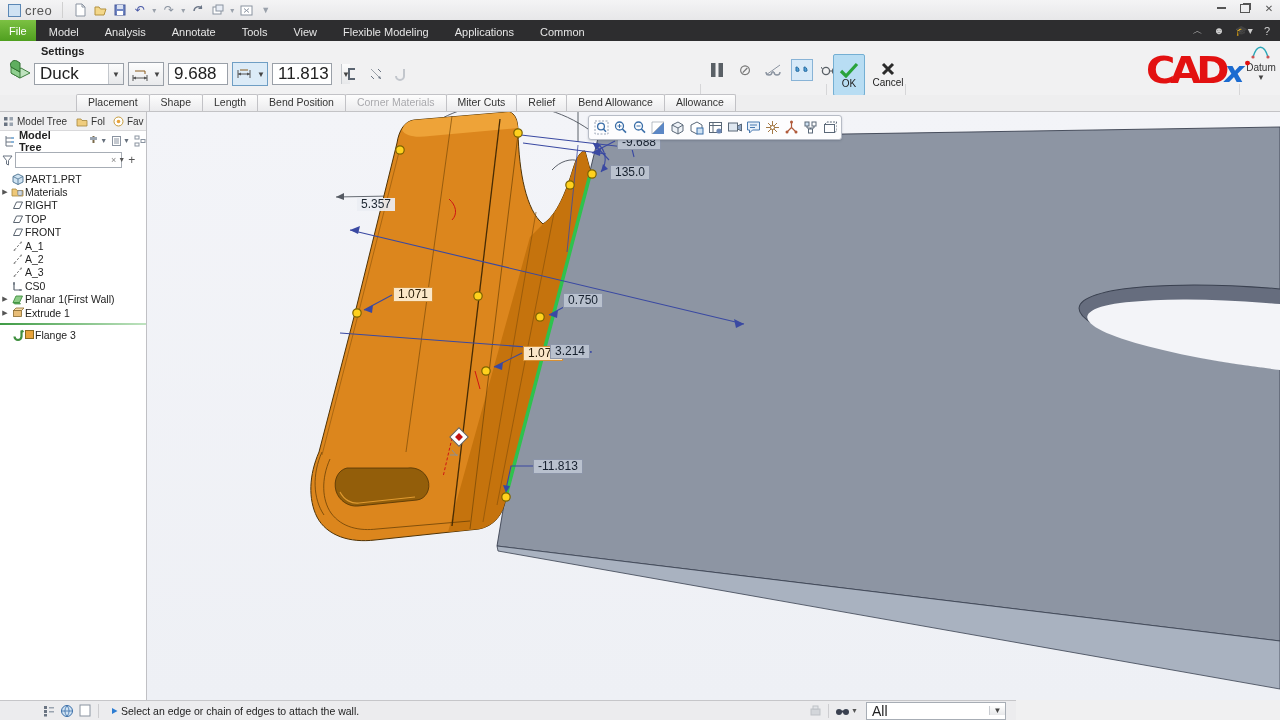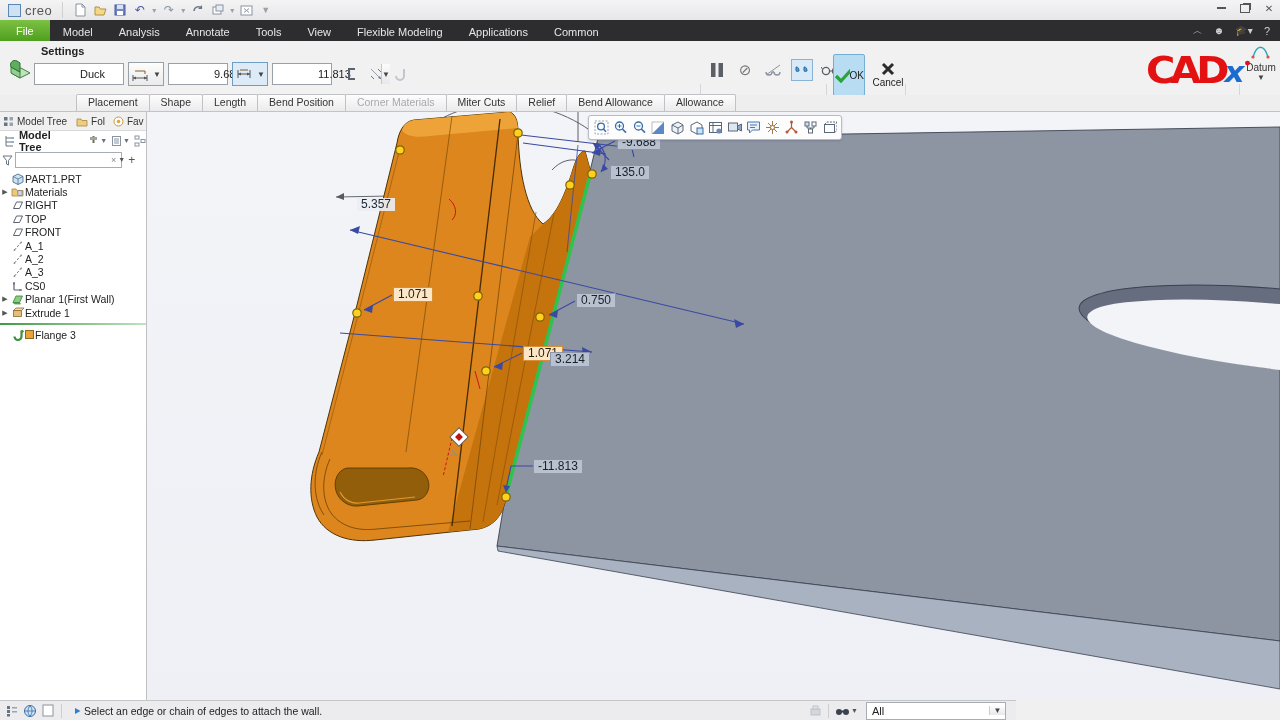--- a/index.html
+++ b/index.html
@@ -18,41 +18,41 @@
   .qsep{color:#9aa1ab;font-size:8px;margin:0 1px;}
   .win-title{left:0;right:0;top:3px;text-align:center;font-size:11px;color:#333;pointer-events:none;}
   .winbtns{right:4px;top:2px;display:flex;gap:10px;align-items:center;color:#555;}
   .winbtn{width:14px;height:12px;display:flex;align-items:center;justify-content:center;font-size:10px;}
   .minbar{width:9px;height:2px;background:#555;}
   .restore{width:8px;height:7px;border:1px solid #555;box-shadow:2px -2px 0 -1px #555;}
   
   .menubar{left:0;top:20px;width:1280px;height:21px;background:#2d2d2f;display:flex;align-items:stretch;
            font-size:11px;color:#e6e6e6;}
   .mtab{display:flex;align-items:center;padding:12px 13px;cursor:default;}
-  .mtab.file{background:linear-gradient(#7cc143,#4f9f1f);color:#fff;padding:0 16px;}
+  .mtab.file{background:linear-gradient(#7cc143,#4f9f1f);color:#fff;padding:0 9px;}
   .mtab.active{background:#f1f1f2;color:#222;font-style:italic;margin-left:14px;margin-top:38px;}
   .menubar-right{margin-left:auto;display:flex;align-items:center;gap:11px;padding-right:10px;color:#cfcfcf;font-size:10px;}
   
   .ribbon{left:0;top:41px;width:1280px;height:54px;background:#f1f1f2;}
   .settings-label{left:41px;top:4px;font-size:11px;color:#222;font-weight:bold;}
   .ctl-row{left:34px;top:21px;display:flex;align-items:center;gap:4px;}
   .combo{display:flex;height:20px;border:1px solid #9aa0a8;background:#fff;align-items:center;}
-  .combo .val{padding:0 5px;font-size:11px;color:#222;min-width:58px;margin-left:40px;}
+  .combo .val{padding:0 5px;font-size:17px;color:#222;min-width:58px;}
   .combo .drop{width:14px;height:100%;border-left:1px solid #c4c8cd;background:linear-gradient(#fcfcfc,#e7e8ea);
                display:flex;align-items:center;justify-content:center;font-size:8px;color:#444;}
   .iconbtn{display:flex;height:22px;border:1px solid #9aa0a8;background:linear-gradient(#fdfdfd,#e9eaec);align-items:center;}
   .iconbtn.pressed{border-color:#6f9ec4;background:#dcebf7;}
   .iconbtn .ic{width:22px;display:flex;align-items:center;justify-content:center;}
   .iconbtn .drop{width:12px;font-size:8px;color:#444;text-align:center;}
   .smicon{width:20px;height:20px;display:flex;align-items:center;justify-content:center;}
   .vsep{width:1px;background:#d6d6d8;top:43px;height:52px;position:absolute;}
   .midgrp{left:707px;top:18px;display:flex;align-items:center;gap:8px;}
   .okgrp{left:833px;top:13px;display:flex;align-items:flex-start;gap:4px;}
   .okbtn{width:30px;height:40px;background:#b8ddf3;border:1px solid #74afd3;border-radius:2px;
-         display:flex;flex-direction:row;align-items:center;justify-content:center;font-size:10px;color:#222;}
+         display:flex;flex-direction:column;align-items:center;justify-content:center;font-size:10px;color:#222;}
   .cancelbtn{width:38px;height:40px;display:flex;flex-direction:column;align-items:center;justify-content:center;
              font-size:10px;color:#222;}
   .tooltipbox{left:1066px;top:1px;width:168px;height:56px;background:#e9e9ea;border:1px solid #d2d2d4;
               padding:4px 6px;font-size:10px;line-height:12px;color:#333;}
   .tooltipbox a{color:#1f4fae;text-decoration:underline;}
   .watermark{left:1146px;top:12px;z-index:6;display:flex;align-items:flex-end;pointer-events:none;
              font-family:"DejaVu Sans",sans-serif;transform:scaleY(.92);}
   .wm-red{font-size:40px;font-weight:900;color:#e31111;letter-spacing:-5px;line-height:34px;}
   .wm-blue{font-size:31px;font-weight:900;font-style:italic;color:#1b6bd0;line-height:30px;margin-left:0px;}
   .wm-dot{width:5px;height:5px;border-radius:50%;background:#e31111;margin-bottom:22px;}
@@ -82,25 +82,25 @@
   .viewport{left:147px;top:112px;width:1133px;height:588px;background:linear-gradient(#f3f4f8,#eef0f5);overflow:hidden;}
   .gtoolbar{left:441px;top:3px;height:23px;background:#fdfdfe;border:1px solid #b7bcc6;border-radius:3px;
             box-shadow:0 1px 2px rgba(60,70,90,.25);display:flex;align-items:center;padding:0 3px;gap:1px;z-index:5;}
   .gico{width:18px;height:19px;display:flex;align-items:center;justify-content:center;}
   .dim{position:absolute;font-size:12px;padding:0px 4px;line-height:13px;color:#16202e;z-index:4;}
   .dim.gray{background:#b9c1ce;border:1px solid #8d96a9;}
   .dim.peach{background:#fbe7c8;border:1px solid #d79034;color:#2a1d08;}
   .dim.plain{background:rgba(236,238,243,.92);color:#1c2530;}
   
   .statusbar{left:0;top:700px;width:1016px;height:20px;background:#ececee;border-top:1px solid #c6c6c9;
-             display:flex;align-items:center;font-size:10.5px;color:#222;box-sizing:border-box;}
+             display:flex;align-items:center;font-size:10.5px;color:#222;box-sizing:border-box;padding-left:37px;}
   .sico{width:18px;height:16px;display:flex;align-items:center;justify-content:center;}
   .ssep{width:1px;height:14px;background:#cdcdd0;margin:0 4px;}
   .allcombo{display:flex;height:16px;border:1px solid #a7adb5;background:#fff;align-items:center;width:138px;margin-left:8px;margin-right:10px;}
-  .allcombo .val{flex:1;padding:0 5px;font-size:11px;}
+  .allcombo .val{flex:1;padding:0 5px;font-size:14px;}
   .allcombo .drop{width:15px;text-align:center;font-size:8px;color:#444;border-left:1px solid #c9ccd1;background:linear-gradient(#fcfcfc,#e7e8ea);}
   svg{display:block;}
 </style>
 </head>
 <body>
 
 <div class="abs titlebar">
   <div class="logo">
     <span class="logo-sq"></span>
     <span class="logo-txt">creo</span>
@@ -699,23 +699,23 @@
           <rect x="2.5" y="4.5" width="10" height="8" fill="none" stroke="#5a6878"></rect>
           <path d="M2.5 4.5 5 2h10l-2.5 2.5M15 2v8l-2 2.5" fill="none" stroke="#5a6878" stroke-dasharray="2 1.2"></path>
         </svg>
       </span>
   </div>
 
   <div class="dim plain" style="left:210px;top:86px">5.357</div>
   <div class="dim gray" style="left:470px;top:23px">-9.688</div>
   <div class="dim gray" style="left:463px;top:53px">135.0</div>
   <div class="dim peach" style="left:246px;top:175px">1.071</div>
-  <div class="dim gray" style="left:429px;top:181px">0.750</div>
+  <div class="dim gray" style="left:416px;top:181px">0.750</div>
   <div class="dim peach" style="left:376px;top:234px">1.071</div>
-  <div class="dim gray" style="left:403px;top:240px">3.214</div>
+  <div class="dim gray" style="left:403px;top:232px">3.214</div>
   <div class="dim gray" style="left:386px;top:347px">-11.813</div>
 </div>
 
 <div class="abs statusbar">
   <span class="sico" style="margin-left:3px">
       <svg width="12" height="12">
         <rect x="1" y="1" width="3" height="3" fill="#6a7482"></rect>
         <rect x="1" y="5" width="3" height="3" fill="#6a7482"></rect>
         <rect x="1" y="9" width="3" height="2.5" fill="#6a7482"></rect>
         <rect x="6" y="2" width="5" height="1.5" fill="#9aa4b0"></rect>

